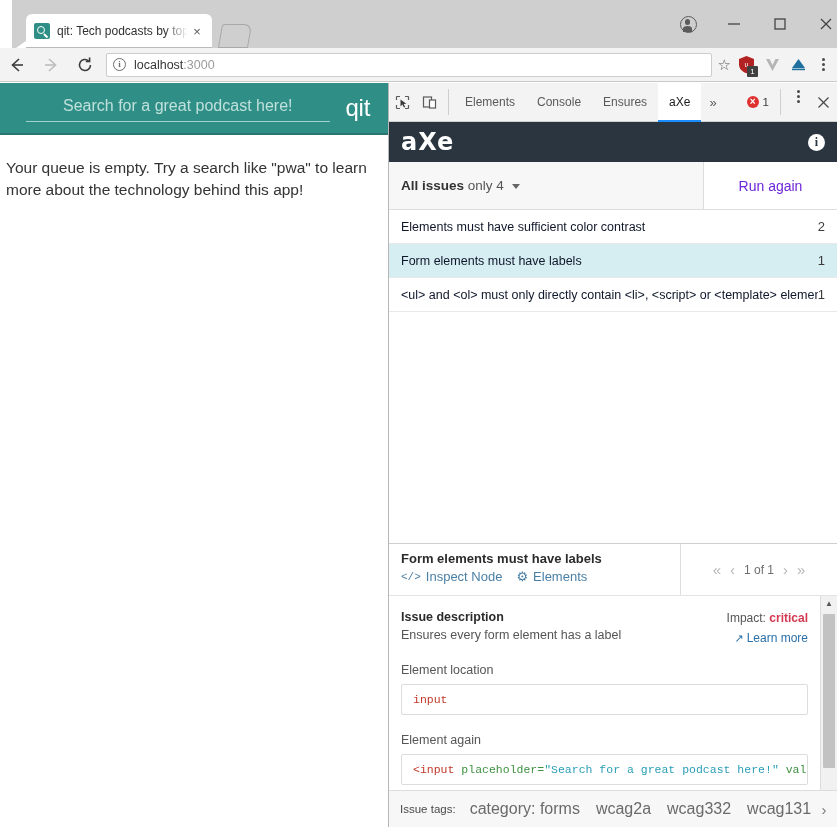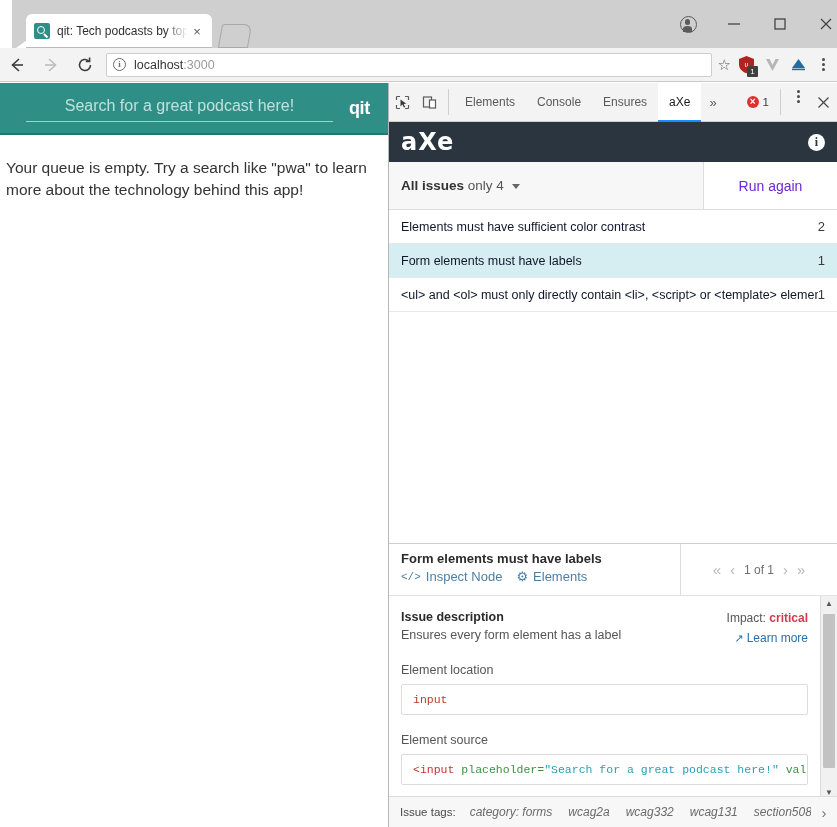--- a/index.html
+++ b/index.html
@@ -130,21 +130,21 @@
   }
   .search-wrap { flex: 1 1 auto; padding-left: 14px; }
   .search-input {
     width: 100%; background: transparent; border: none;
     border-bottom: 1px solid #9fd3ce;
     color: #ffffff; font-size: 16px; font-family: "Liberation Sans", sans-serif;
     padding: 3px 2px 6px; text-align: center; outline: none;
   }
   .search-input::placeholder { color: #bfe0dc; opacity: 1; }
   .brand {
-    font-size: 18px; font-weight: bold; color: #ffffff;
+    font-size: 24px; font-weight: normal; color: #ffffff;
     padding: 0 6px 0 16px; letter-spacing: -0.3px;
   }
   .page-body { padding: 22px 8px 0 6px; }
   .queue-msg { font-size: 15.5px; line-height: 1.42; color: #333333; }
 
   
   .devtools {
     position: absolute; top: 83px; left: 388px; width: 449px; height: 744px;
     background: #ffffff; border-left: 1px solid #b7b7b7;
     display: flex; flex-direction: column;
@@ -255,27 +255,27 @@
     height: 15px; display: flex; align-items: center; justify-content: center;
     font-size: 8px; color: #555; cursor: pointer;
   }
   .vscroll .arrow.bottom { position: absolute; bottom: 0; left: 0; right: 0; }
   .vscroll .thumb {
     position: absolute; left: 2px; right: 2px; top: 18px; bottom: 32px;
     background: #c2c2c2; border-radius: 1px; cursor: pointer;
   }
 
   .tags-bar {
-    position: absolute; left: 0; right: 0; bottom: 0; height: 31px;
+    position: absolute; left: 0; right: 0; bottom: 0; height: 37px;
     background: #f7f7f7; border-top: 1px solid #dddddd;
     display: flex; align-items: center; padding-left: 11px; overflow: hidden;
   }
   .tags-label { font-size: 11.5px; color: #4a4a4a; margin-right: 14px; white-space: nowrap; }
   .tags-list { display: flex; gap: 16px; flex: 1 1 auto; overflow: hidden; white-space: nowrap; }
-  .tag { font-size: 12px; color: #6a6a6a; font-style: italic; }
+  .tag { font-size: 16px; color: #6a6a6a; }
   .tags-next {
     width: 26px; height: 27px; flex: 0 0 auto; display: flex; align-items: center;
     justify-content: center; font-size: 15px; color: #777777; cursor: pointer;
   }
 </style>
 </head>
 <body>
 
 <div id="app">
 
@@ -489,21 +489,21 @@
               <span class="ext-link-glyph">↗</span><span>Learn more</span>
             </div>
           </div>
         </div>
 
         <div class="field-label">Element location</div>
         <div class="codebox">
           <span class="tok-tag">input</span>
         </div>
 
-        <div class="field-label">Element source</div>
+        <div class="field-label">Element again</div>
         <div class="codebox"><span class="tok-tag">&lt;input</span><span class="tok-attr"> placeholder=</span><span class="tok-val">"Search for a great podcast here!"</span><span class="tok-attr"> value=</span></div>
 
       </div>
 
       <div class="vscroll">
         <div class="arrow">▲</div>
         <div class="thumb"></div>
         <div class="arrow bottom">▼</div>
       </div>
 

